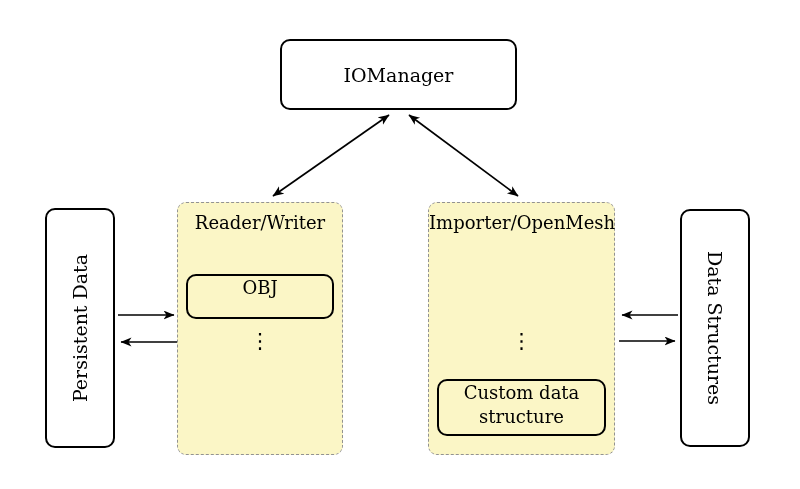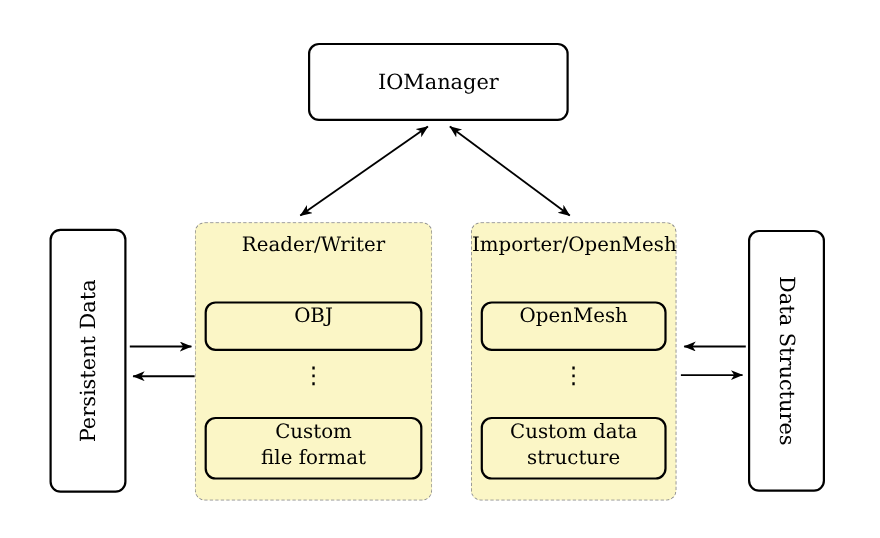--- a/index.html
+++ b/index.html
@@ -25,21 +25,21 @@
   }
   .node-iomanager{left:280px;top:39px;width:237px;height:71px;}
   .node-persistent{left:45px;top:208px;width:70px;height:240px;}
   .node-datastruct{left:680px;top:209px;width:70px;height:238px;}
   .rot-ccw{transform:rotate(-90deg);white-space:nowrap;}
   .rot-cw{transform:rotate(90deg);white-space:nowrap;}
   .group{
     position:absolute;box-sizing:border-box;background:var(--group-fill);
     border:1.6px dashed var(--group-border);border-radius:9px;
   }
-  .group-rw{left:177px;top:202px;width:216px;height:253px;}
+  .group-rw{left:177px;top:202px;width:166px;height:253px;}
   .group-ie{left:428px;top:202px;width:187px;height:253px;}
   .group-title{
     position:absolute;left:0;right:0;top:9px;text-align:center;font-size:18px;
   }
   .inner-box{
     position:absolute;left:8px;right:8px;box-sizing:border-box;
     border:2.5px solid var(--node-border);border-radius:10px;background:transparent;
     display:flex;justify-content:center;
     font-size:18px;text-align:center;white-space:pre-line;line-height:1.35;
   }
@@ -80,31 +80,24 @@
   <div class="node node-datastruct">
     <span class="rot-cw">Data Structures</span>
   </div>
 
   <div class="group group-rw">
     <div class="group-title">Reader/Writer</div>
     <div class="inner-box inner-top">
       <span>OBJ</span>
     </div>
     <div class="ellipsis">⋮</div>
-    <div class="inner-box inner-bottom">
-      <span>Custom
-file format</span>
-    </div>
   </div>
 
   <div class="group group-ie">
     <div class="group-title">Importer/OpenMesh</div>
-    <div class="inner-box inner-top">
-      <span>OpenMesh</span>
-    </div>
     <div class="ellipsis">⋮</div>
     <div class="inner-box inner-bottom">
       <span>Custom data
 structure</span>
     </div>
   </div>
 
 </div>
 
 </body></html>

